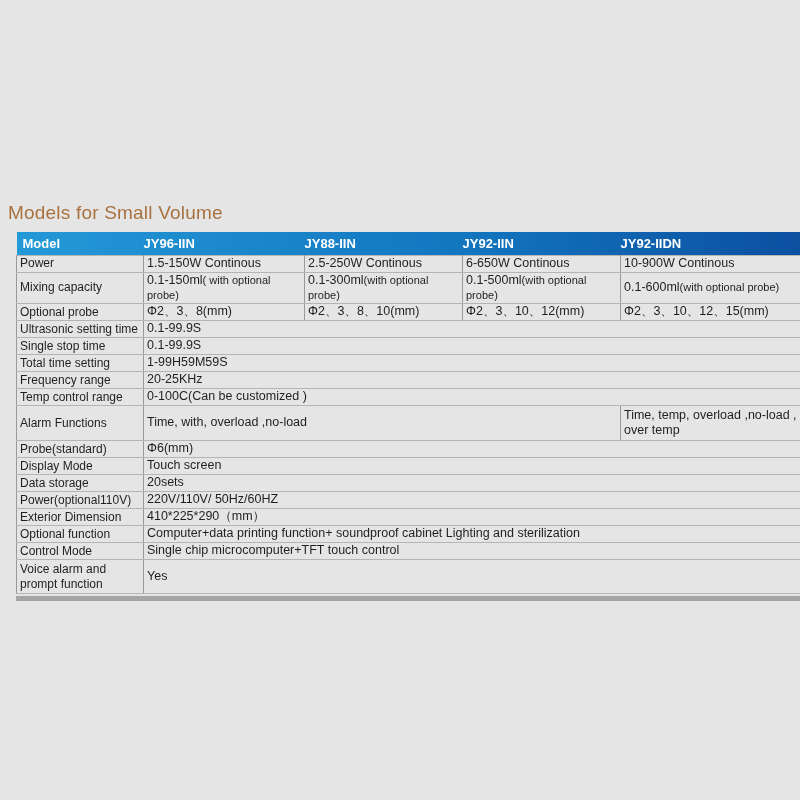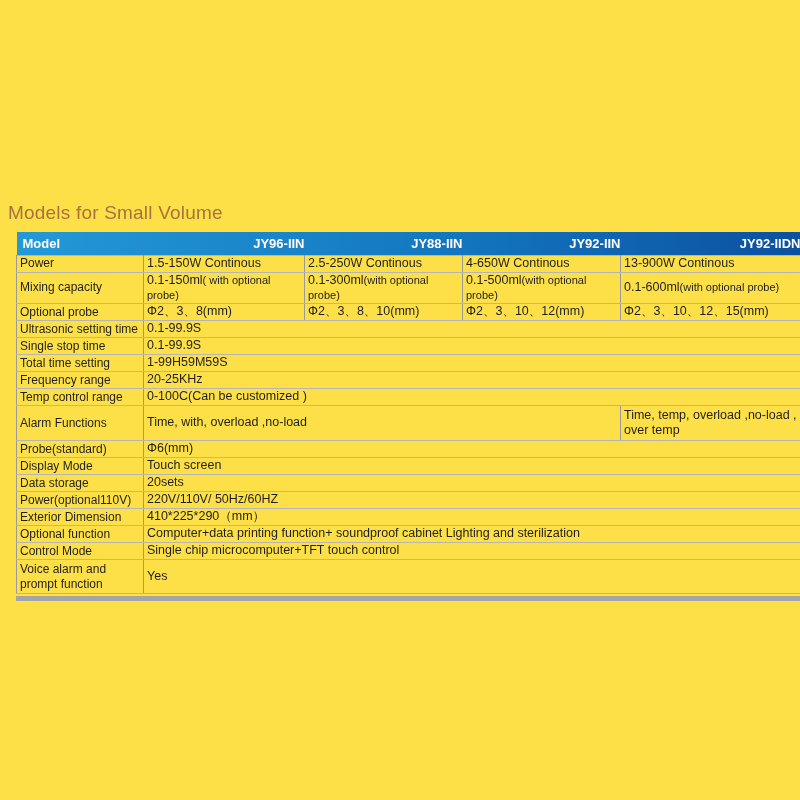--- a/index.html
+++ b/index.html
@@ -2,21 +2,21 @@
 <html style="--title: #a9713f; --header-blue-left: #2499d8; --header-blue-mid: #1377c0; --header-blue-right: #0c50a0; --header-text: #ffffff; --cell-text: #1f1f1f; --border-h: #b5b5b5; --border-v: #9a9a9a; --bottom-bar: #a5a5a5;"><head>
 <meta charset="utf-8">
 <style>
   * { margin: 0; padding: 0; box-sizing: border-box; }
   html, body { width: 800px; height: 800px; background: #ffffff; }
   body {
     font-family: "Liberation Sans", sans-serif;
     color: var(--cell-text, #1f1f1f);
     position: relative;
   }
-  .page { position: absolute; inset: 0; background: #fde047; }
+  .page { position: absolute; inset: 0; background: #e5e5e5; }
 
   .title {
     position: absolute;
     left: 8px;
     top: 202px;
     font-size: 19px;
     font-weight: 400;
     color: var(--title, #a9713f);
     letter-spacing: 0.2px;
   }
@@ -38,21 +38,21 @@
     background: linear-gradient(90deg,
       var(--header-blue-left, #2499d8) 0%,
       var(--header-blue-mid, #1377c0) 55%,
       var(--header-blue-right, #0c50a0) 100%);
   }
   th {
     height: 23px;
     color: var(--header-text, #ffffff);
     font-size: 13px;
     font-weight: 700;
-    text-align: right;
+    text-align: left;
     border: none;
     background: transparent;
     vertical-align: middle;
   }
   th.model-th { text-align: left; padding-left: 6px; }
 
   td {
     height: 17px;
     font-size: 12.5px;
     vertical-align: middle;
@@ -105,22 +105,22 @@
           <th>JY88-IIN</th>
           <th>JY92-IIN</th>
           <th>JY92-IIDN</th>
         </tr>
       </thead>
       <tbody>
         <tr>
           <td class="lbl">Power</td>
           <td class="val">1.5-150W Continous</td>
           <td class="val">2.5-250W Continous</td>
-          <td class="val">4-650W Continous</td>
-          <td class="val">13-900W Continous</td>
+          <td class="val">6-650W Continous</td>
+          <td class="val">10-900W Continous</td>
         </tr>
         <tr>
           <td class="lbl">Mixing capacity</td>
           <td class="val"><span>0.1-150ml</span><span class="note">( with optional probe)</span></td>
           <td class="val"><span>0.1-300ml</span><span class="note">(with optional probe)</span></td>
           <td class="val"><span>0.1-500ml</span><span class="note">(with optional probe)</span></td>
           <td class="val"><span>0.1-600ml</span><span class="note">(with optional probe)</span></td>
         </tr>
         <tr>
           <td class="lbl">Optional probe</td>

